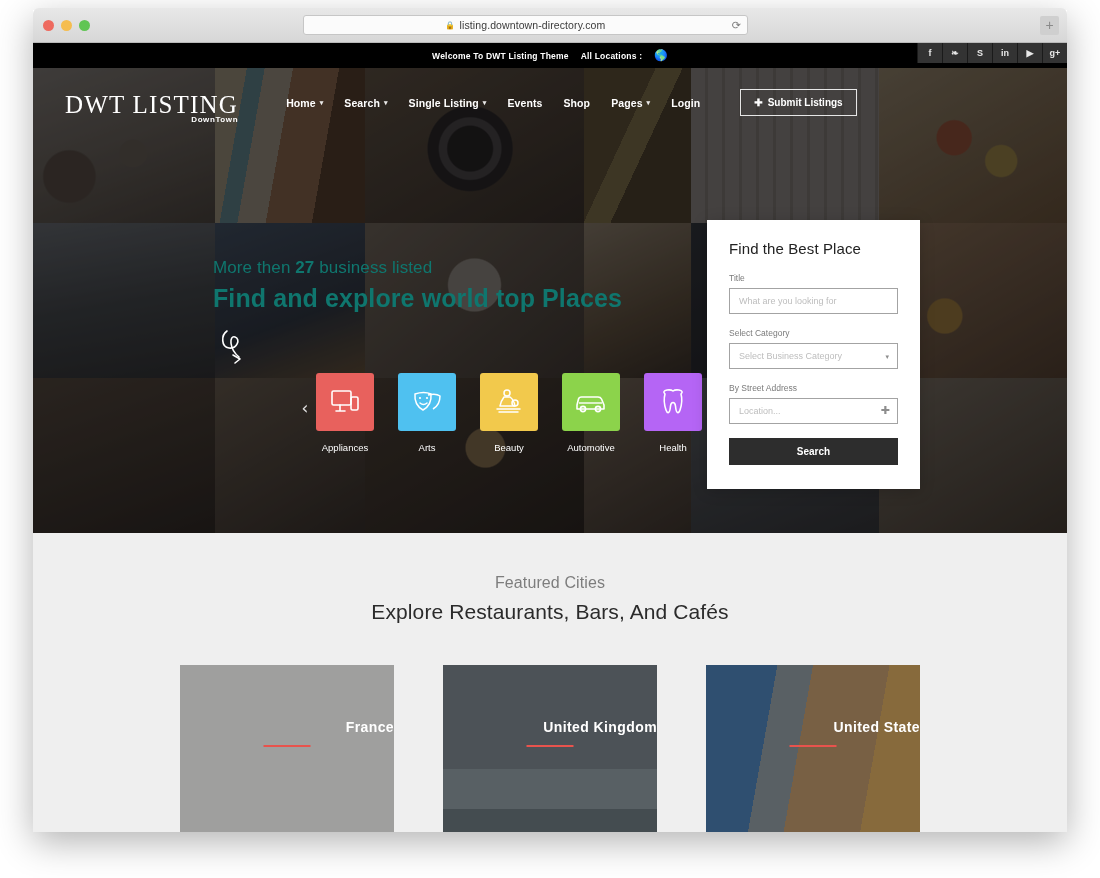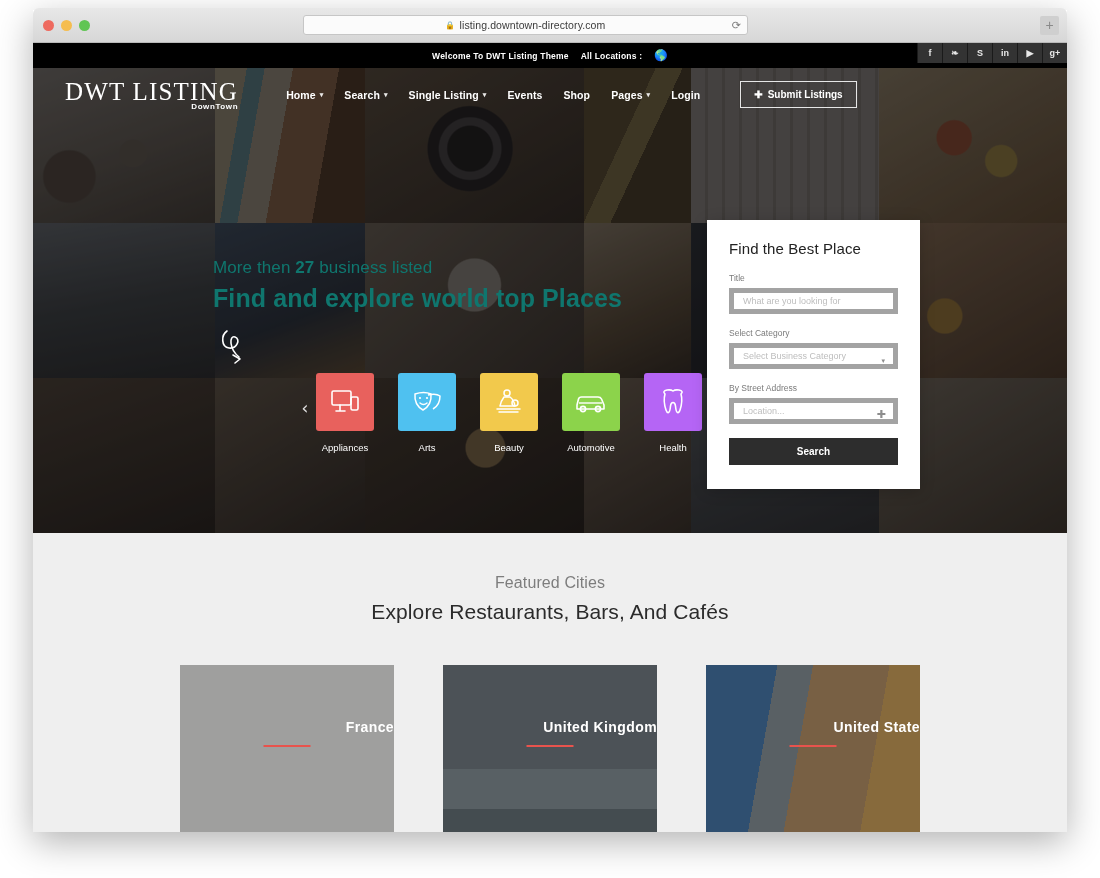--- a/index.html
+++ b/index.html
@@ -130,24 +130,24 @@
       radial-gradient(circle at 55% 45%, #c9a46a 0 13%, transparent 14%),
       linear-gradient(150deg,#5e4e3c,#241d16); }
   .ph16 { background: linear-gradient(150deg,#a8937a,#4b3f32); }
   .ph17 { background: linear-gradient(160deg,#7b8893,#343c44); }
   .ph18 { background: linear-gradient(150deg,#b0a490,#524737); }
 
   .hero-overlay { position: absolute; inset: 0; background: rgba(20,18,18,0.30); }
 
   
   .header {
-    position: absolute; left: 0; top: 0; right: 0;
+    position: absolute; left: 0; top: 8px; right: 0;
     height: 53px;
-    display: flex; align-items: center;
-    padding: 0 32px;
+    display: flex; 
+    padding: 16px 32px;
     z-index: 20;
   }
   .logo { color: #fff; line-height: 1; }
   .logo-main {
     font-family: "Liberation Serif", serif;
     font-size: 25px; letter-spacing: 1.2px;
     display: block;
   }
   .logo-sub {
     font-size: 8px; font-weight: bold; letter-spacing: .6px;
@@ -213,21 +213,21 @@
     background: #fff;
     padding: 20px 22px 24px;
     z-index: 30;
     box-shadow: 0 2px 14px rgba(0,0,0,0.18);
   }
   .sc-title { font-size: 15px; color: #222; margin-bottom: 16px; letter-spacing: .1px; }
   .sc-label { font-size: 8.5px; color: #7a7a7a; margin-bottom: 5px; }
   .sc-field {
     position: relative;
     height: 26px;
-    border: 5px solid #a3a3a3;
+    border: 1px solid #a3a3a3;
     display: flex; align-items: center;
     padding: 0 9px;
     margin-bottom: 14px;
   }
   .sc-field span.ph { font-size: 9px; color: #bdbdbd; }
   .sc-caret {
     position: absolute; right: 8px; top: 9px;
     font-size: 7px; color: #8d8d8d;
   }
   .sc-loc {

